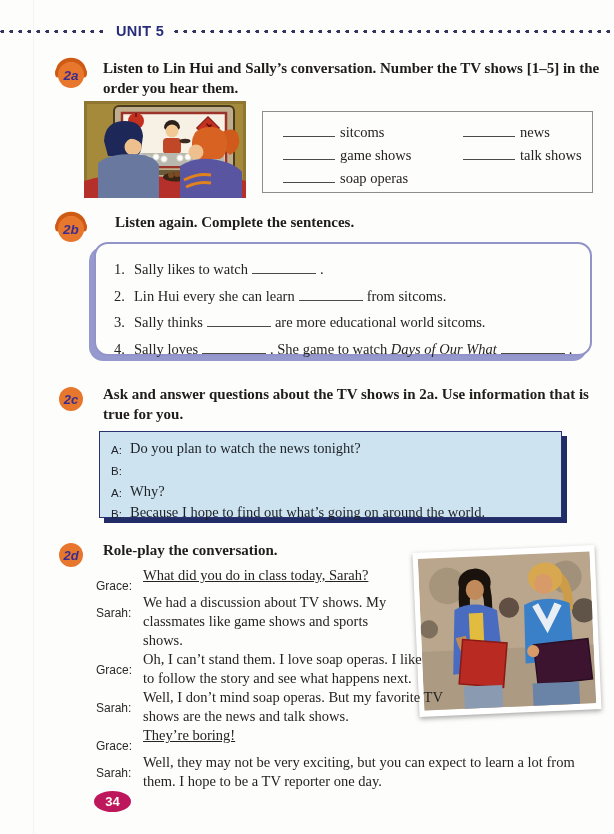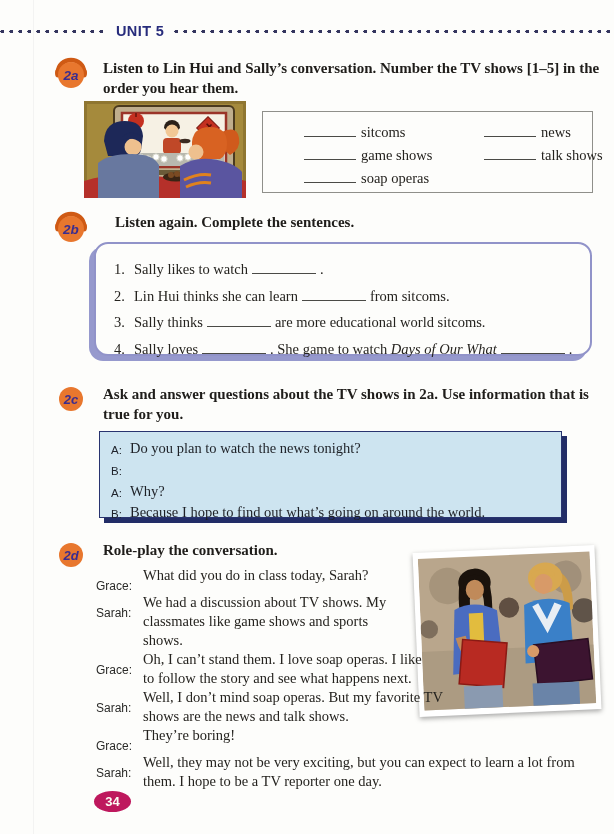--- a/index.html
+++ b/index.html
@@ -29,21 +29,21 @@
   
   .cartoon{position:absolute;left:84px;top:101px;width:162px;height:97px;}
   .cartoon svg{display:block;width:100%;height:100%;}
   
   .tvbox{
     position:absolute;left:262px;top:111px;width:331px;height:82px;
     border:1.5px solid #8f8f8a;background:#fdfdfb;
     box-sizing:border-box;
     display:grid;grid-template-columns:180px 1fr;
     align-content:start;row-gap:5px;
-    padding:11px 6px 6px 41px;
+    padding:11px 6px 6px 20px;
     font-size:14.5px;
   }
   .tvitem{white-space:nowrap;}
   .blank{display:inline-block;border-bottom:1px solid #4a4a46;height:13px;vertical-align:baseline;margin:0 5px 0 0;}
   .blank.b52{width:52px;}
   .blank.b64{width:64px;margin:0 4px;}
   
   .sentbox{
     position:absolute;left:94px;top:242px;width:498px;height:114px;
     box-sizing:border-box;
@@ -64,21 +64,21 @@
     padding:7px 8px 6px 11px;
   }
   .dline{display:flex;line-height:19.3px;}
   .dline .spk{font-family:"Liberation Sans",sans-serif;font-size:11.5px;width:19px;flex-shrink:0;padding-top:2px;color:#20242c;}
   .dline .txt{font-size:14.5px;color:#1d2026;}
   
   .conv{position:absolute;left:96px;top:566px;width:505px;}
   .cline{display:flex;}
   .cline .spk{font-family:"Liberation Sans",sans-serif;font-size:12px;width:47px;flex-shrink:0;padding-top:2px;color:#2b2b29;margin-top:11px;}
   .cline .txt{font-size:14.5px;line-height:19px;}
-  .cline .txt.w1{width:292px;}
+  .cline .txt.w1{width:292px;text-decoration:underline;}
   .cline .txt.w2{width:268px;}
   .cline .txt.w3{width:292px;}
   .cline .txt.w4{width:305px;}
   .cline .txt.w6{width:468px;}
   
   .photo{
     position:absolute;left:416px;top:549px;width:182px;height:164px;
     background:#ffffff;padding:5px;box-sizing:border-box;
     transform:rotate(-2.5deg);
     box-shadow:0 2px 5px rgba(0,0,0,0.35);
@@ -190,21 +190,21 @@
   <div class="sentbox">
     <div class="sent">
       <span class="num">1.</span>
       <span class="stext">
         <span>Sally likes to watch</span><span class="blank b64"></span><span>.</span>
       </span>
     </div>
     <div class="sent">
       <span class="num">2.</span>
       <span class="stext">
-        <span>Lin Hui thinks she can learn</span><span class="blank b64"></span><span>from sitcoms.</span>
+        <span>Lin Hui every she can learn</span><span class="blank b64"></span><span>from sitcoms.</span>
       </span>
     </div>
     <div class="sent">
       <span class="num">3.</span>
       <span class="stext">
         <span>Sally thinks</span><span class="blank b64"></span><span>are more educational world sitcoms.</span>
       </span>
     </div>
     <div class="sent">
       <span class="num">4.</span>

